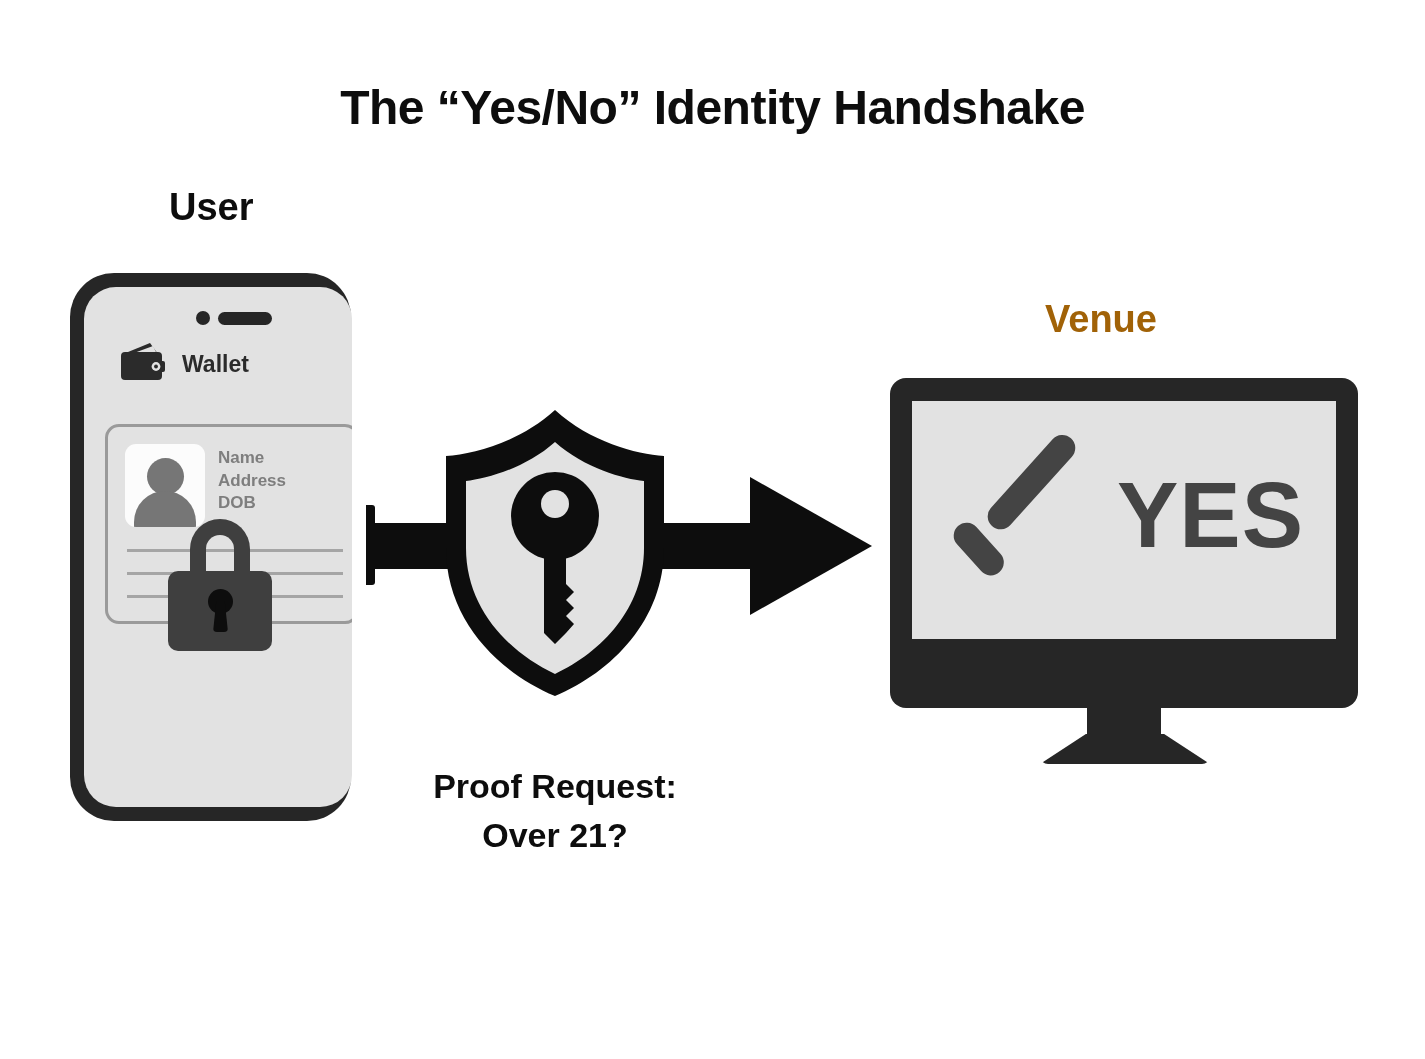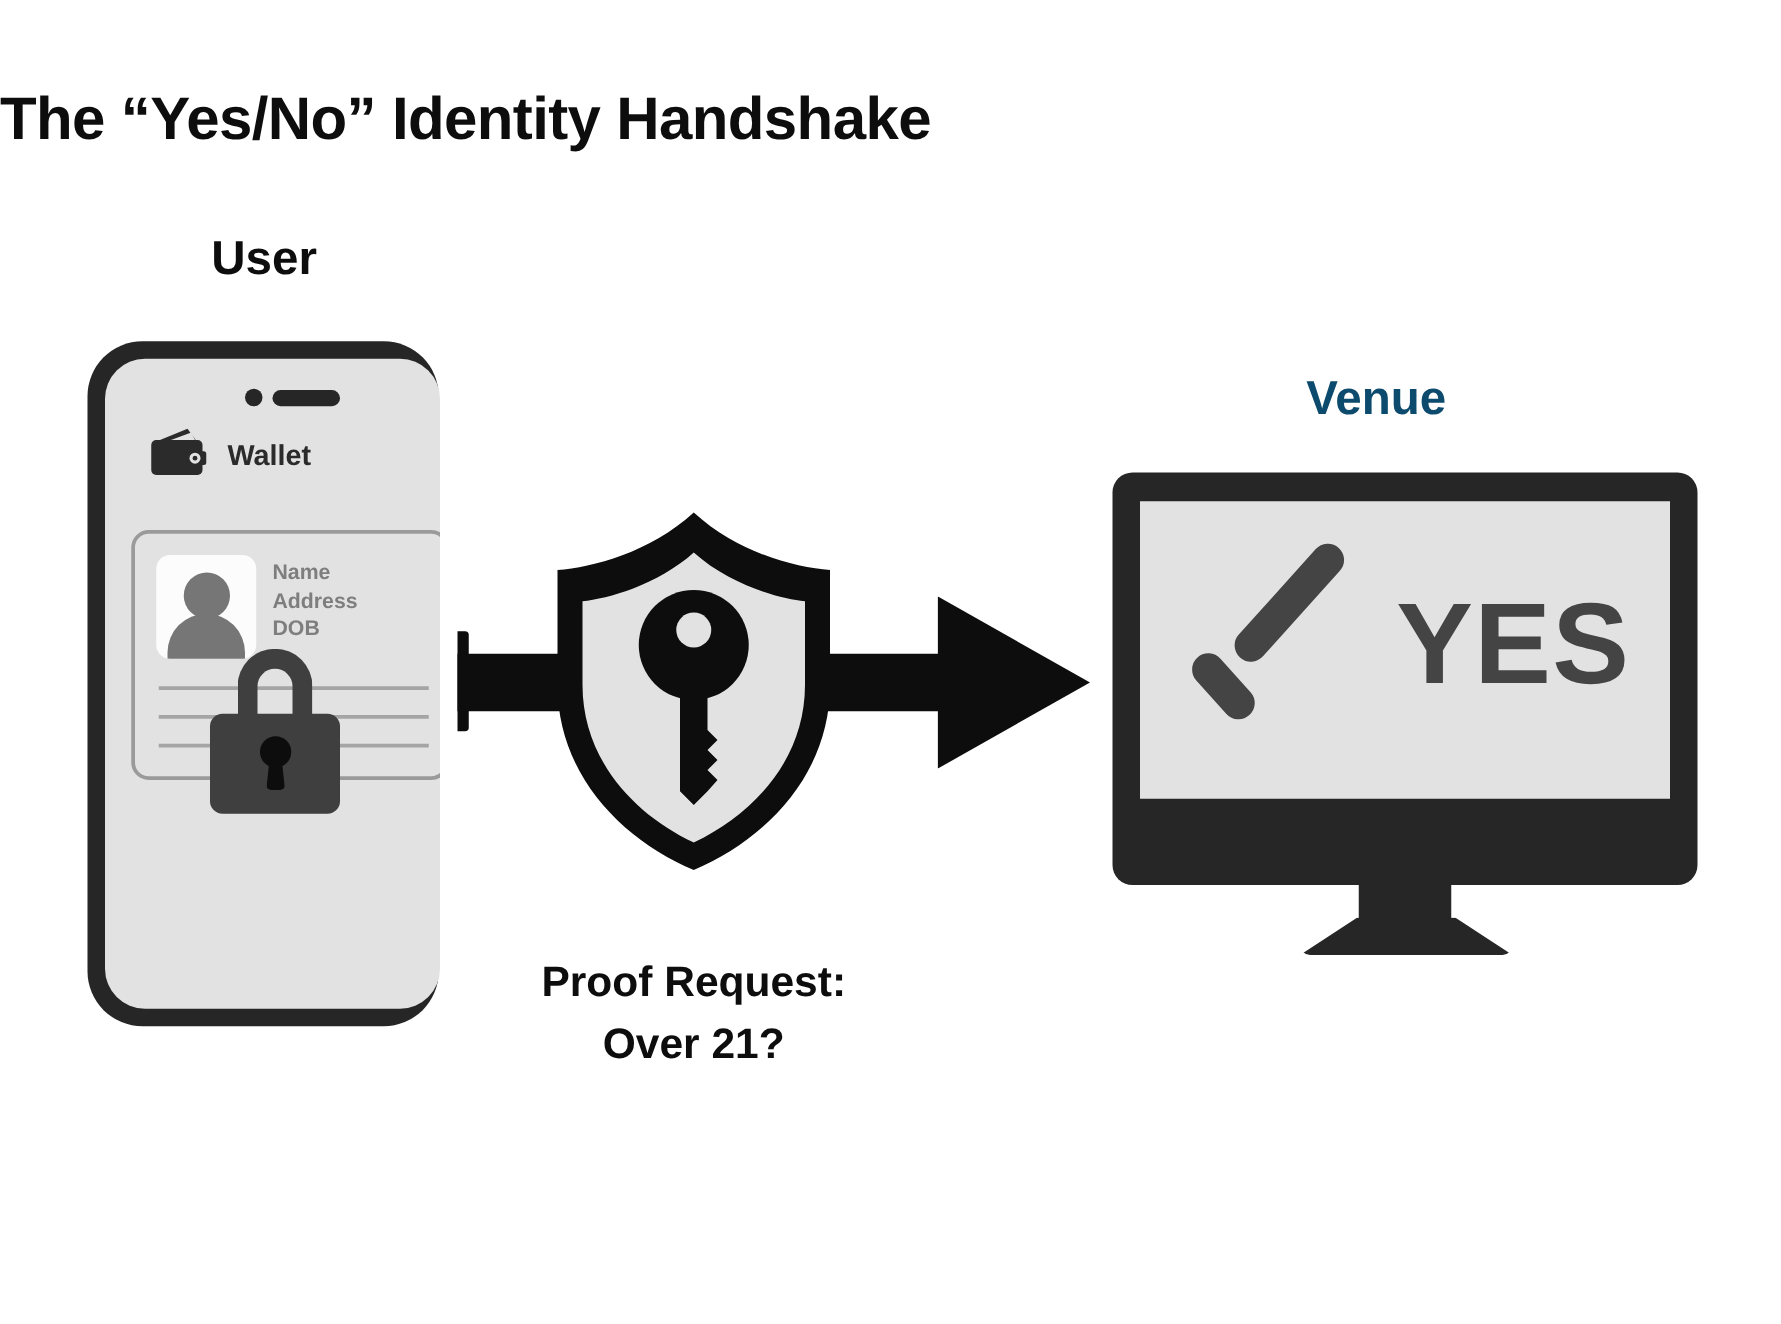--- a/index.html
+++ b/index.html
@@ -16,43 +16,43 @@
     width: 1425px;
     height: 1059px;
     background: #ffffff;
     overflow: hidden;
   }
 
   
   .title {
     position: absolute;
     left: 0;
-    top: 68px;
+    top: 80px;
     width: 1425px;
-    text-align: left;
+    text-align: center;
     font-size: 48px;
     font-weight: bold;
     color: #0d0d0d;
     letter-spacing: -0.5px;
   }
   .label-user {
     position: absolute;
     left: 169px;
     top: 186px;
     font-size: 38px;
     font-weight: bold;
     color: #0d0d0d;
   }
   .label-venue {
     position: absolute;
     left: 1045px;
     top: 298px;
     font-size: 38px;
     font-weight: bold;
-    color: #0c4a6e;
+    color: #a16207;
   }
   .proof-label {
     position: absolute;
     left: 355px;
     top: 762px;
     width: 400px;
     text-align: center;
     font-size: 34px;
     font-weight: 600;
     color: #0d0d0d;

